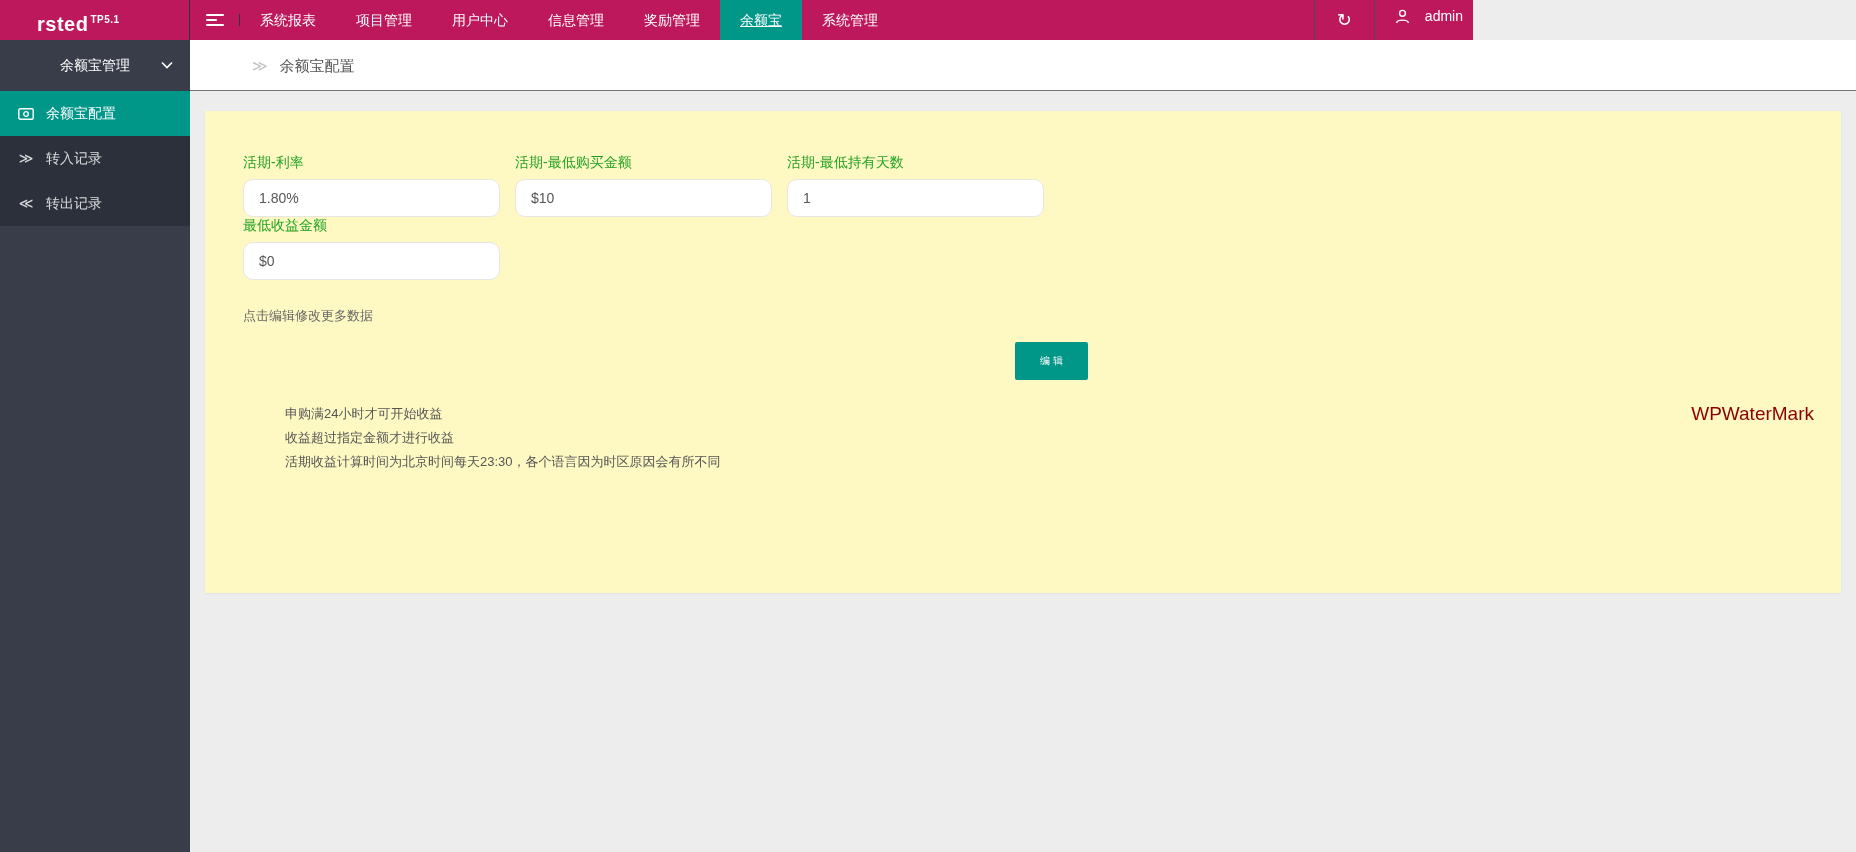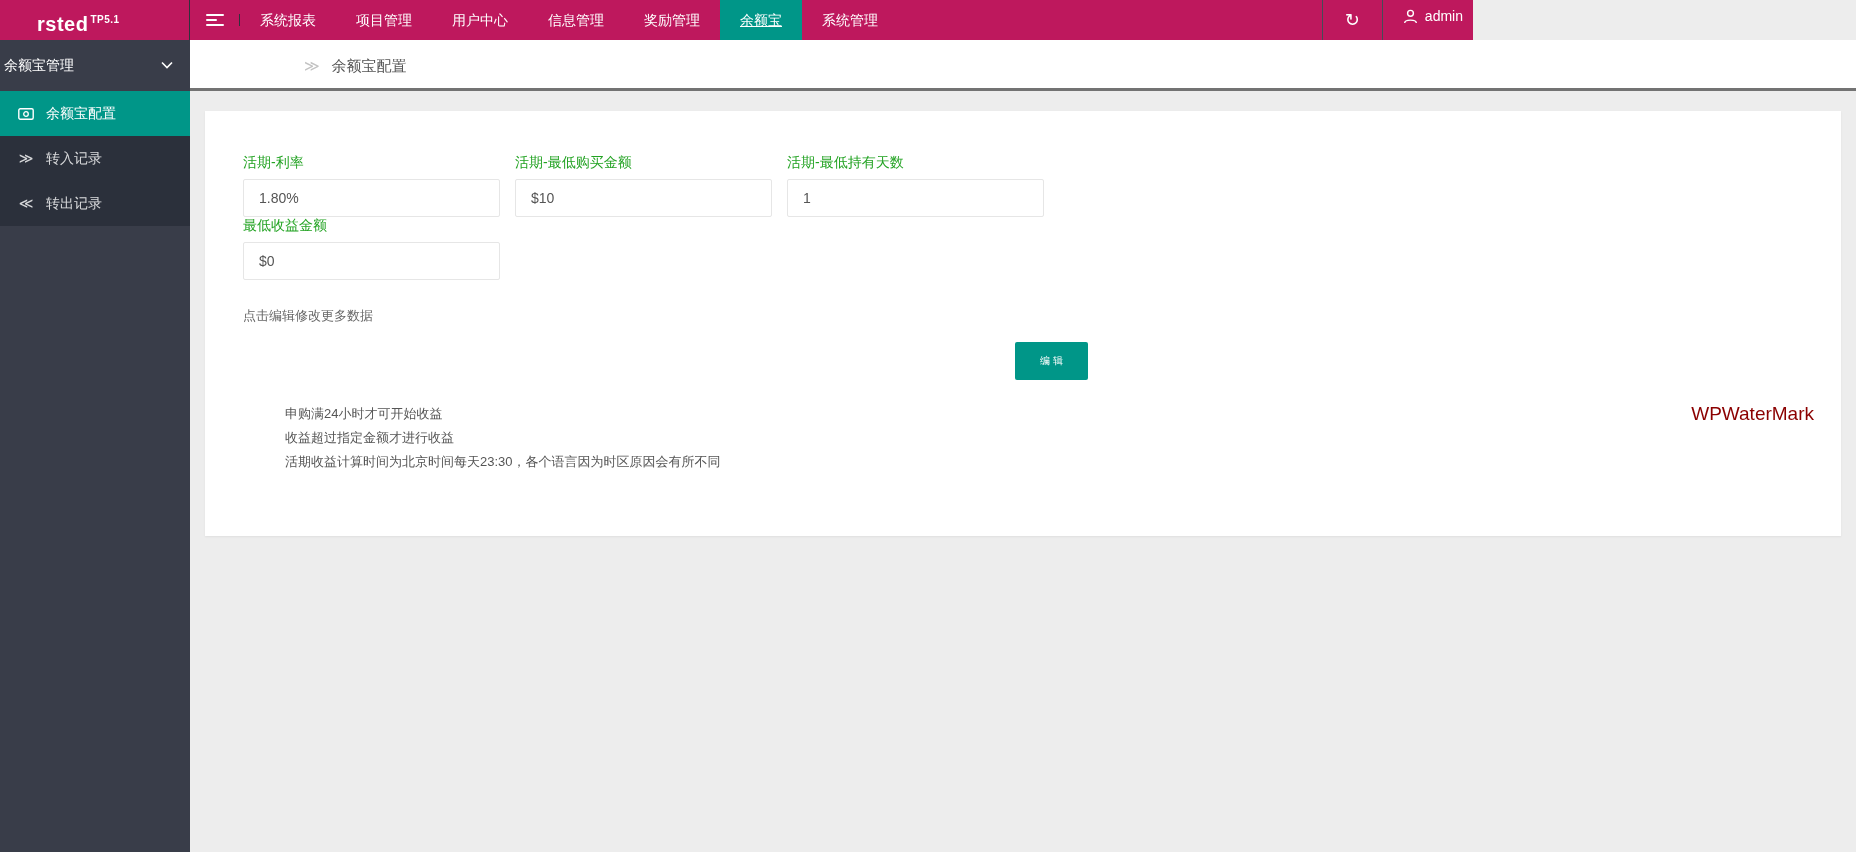--- a/index.html
+++ b/index.html
@@ -23,49 +23,49 @@
   .burger i:nth-child(3){ width:18px; }
   .topnav { display:flex; align-items:stretch; }
   .topnav .nav-item { line-height:40px; padding:0 20px; color:#fff; cursor:pointer;
                       white-space:nowrap; }
   .topnav .nav-item.active { background:#009688;text-decoration:underline; }
   .topbar-right { position:absolute; right:0; top:0; height:40px; display:flex;
                   align-items:stretch; }
   .tb-btn { display:flex; align-items:center; padding:0 22px; color:#fff;
             cursor:pointer; border-left:1px solid #464b57; }
   .tb-btn .refresh-glyph { font-size:18px; line-height:1; }
-  .tb-user { display:flex; align-items:center; gap:7px; padding:0 10px 8px 20px;
+  .tb-user { display:flex; align-items:center; gap:15px; padding:0 10px 8px 20px;
              color:#fff; cursor:pointer; border-left:1px solid #464b57; white-space:nowrap; }
 
   
   .sidebar { position:absolute; top:40px; left:0; width:190px; height:812px;
              background:#393d49; z-index:20; }
   .side-group { height:51px; line-height:51px; padding:0 4px; color:#fff;
-                cursor:pointer; position:relative; }
+                cursor:pointer; position:relative;text-align:center; }
   .side-group .chev { position:absolute; right:17px; top:21px; }
   .side-sub { background:#2b303b; }
   .side-item { height:45px; line-height:45px; padding-left:16px;
                color:rgba(255,255,255,.82); cursor:pointer; white-space:nowrap; }
   .side-item .s-icon { display:inline-block; width:20px; margin-right:6px;
                        text-align:center; font-size:14px; }
   .side-item.active { background:#009688; color:#fff; }
 
   
   .main { position:absolute; top:40px; left:190px; width:1666px; height:812px; }
-  .crumb-bar { height:51px; background:#fff; line-height:51px; padding-left:114px;
-               border-bottom:3px solid #737373; }
+  .crumb-bar { height:51px; background:#fff; line-height:51px; padding-left:62px;
+               border-bottom:1px solid #737373; }
   .crumb-sep { color:#c2c2c2; font-size:15px; margin-right:8px; }
   .crumb-cur { color:#555; font-size:15px; }
 
-  .card { margin:20px 15px 0 15px; background:#ffffff; height:425px; position:relative;
+  .card { margin:20px 15px 0 15px; background:#fef9c3; height:482px; position:relative;
           padding:43px 40px 0 38px; box-shadow:0 1px 2px rgba(0,0,0,.06); }
   .form-row { display:flex; }
   .field { width:257px; margin-right:15px; }
   .field label { display:block; color:#23a323; margin-bottom:7px; font-size:14px; }
-  .field input { width:257px; height:38px; border:1px solid #e6e6e6; border-radius:2px;
+  .field input { width:257px; height:38px; border:1px solid #e6e6e6; border-radius:10px;
                  padding:0 15px; font-size:14px; color:#555; background:#fff;
                  font-family:inherit; }
   .row2 { }
   .hint { margin-top:27px; color:#666; font-size:13px; }
   .edit-btn { display:block; margin-top:17px; margin-left:772px; min-width:73px;
               height:38px; padding:0 18px; background:#009688; color:#fff; border:none;
               border-radius:2px; font-size:10px; cursor:pointer; font-family:inherit; }
   .notes { margin-top:22px; color:#555; font-size:13px; line-height:24px;margin-left:42px; }
   .watermark { position:absolute; top:292px; right:27px; font-size:19px;
                font-weight:normal; color:#8b0000; }

